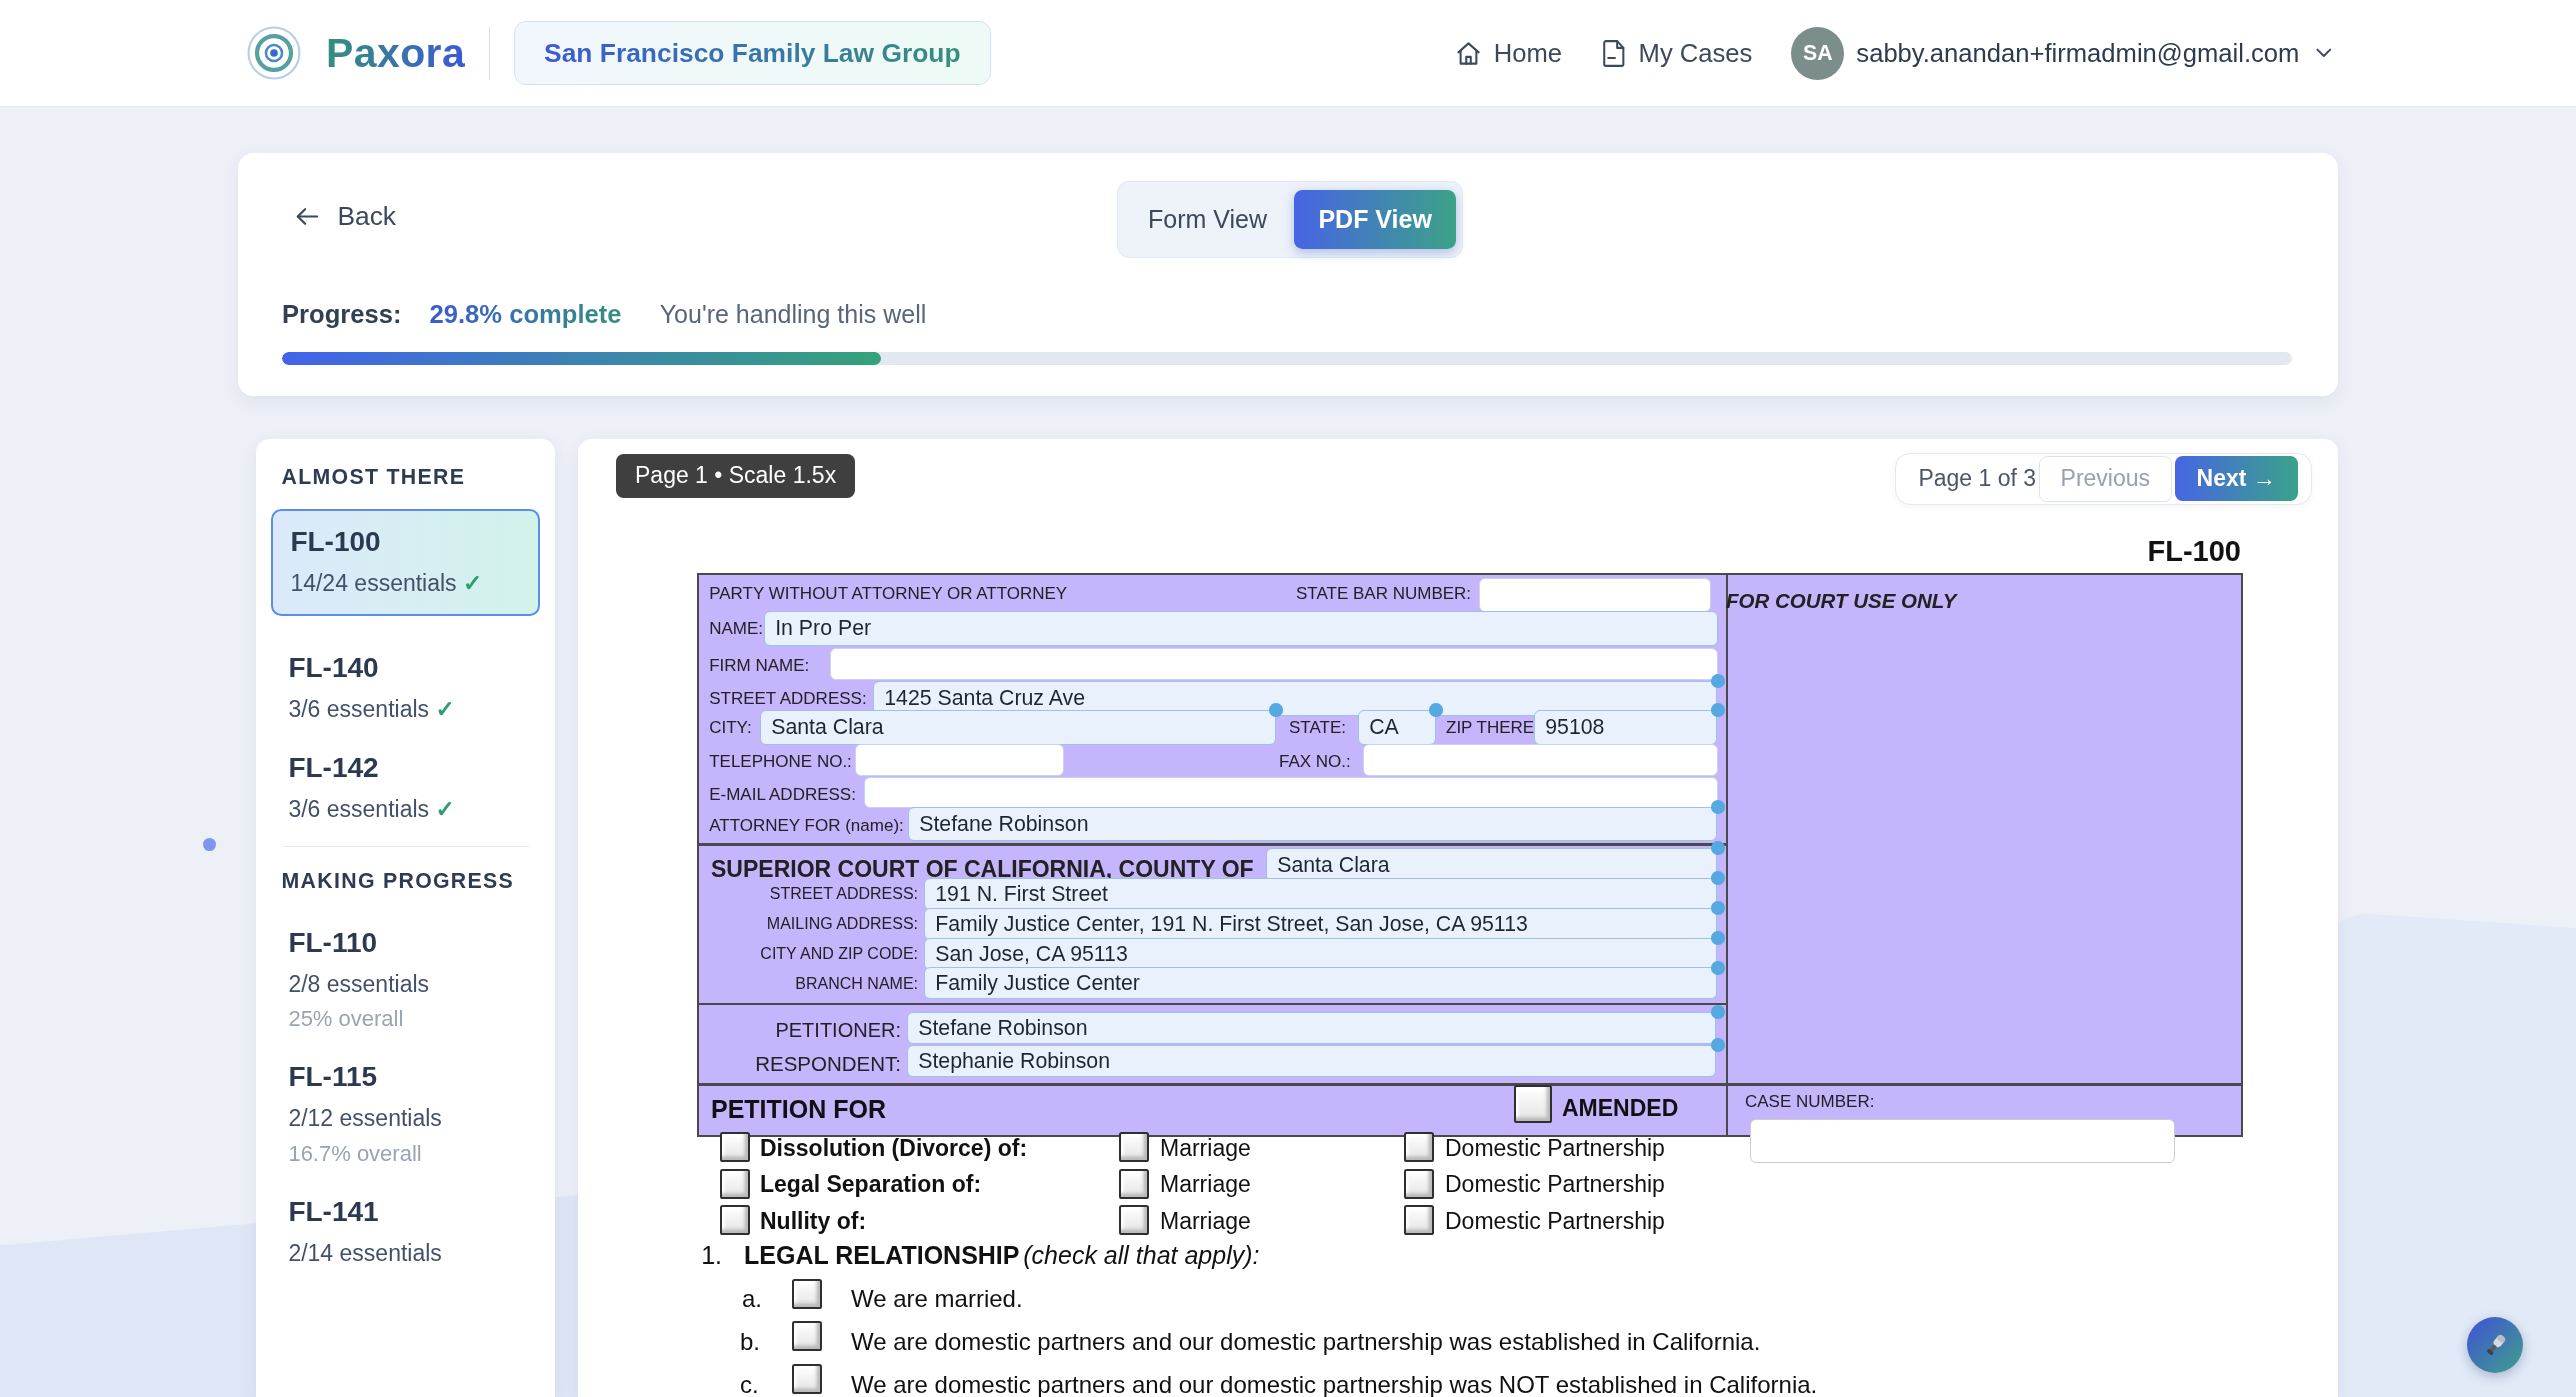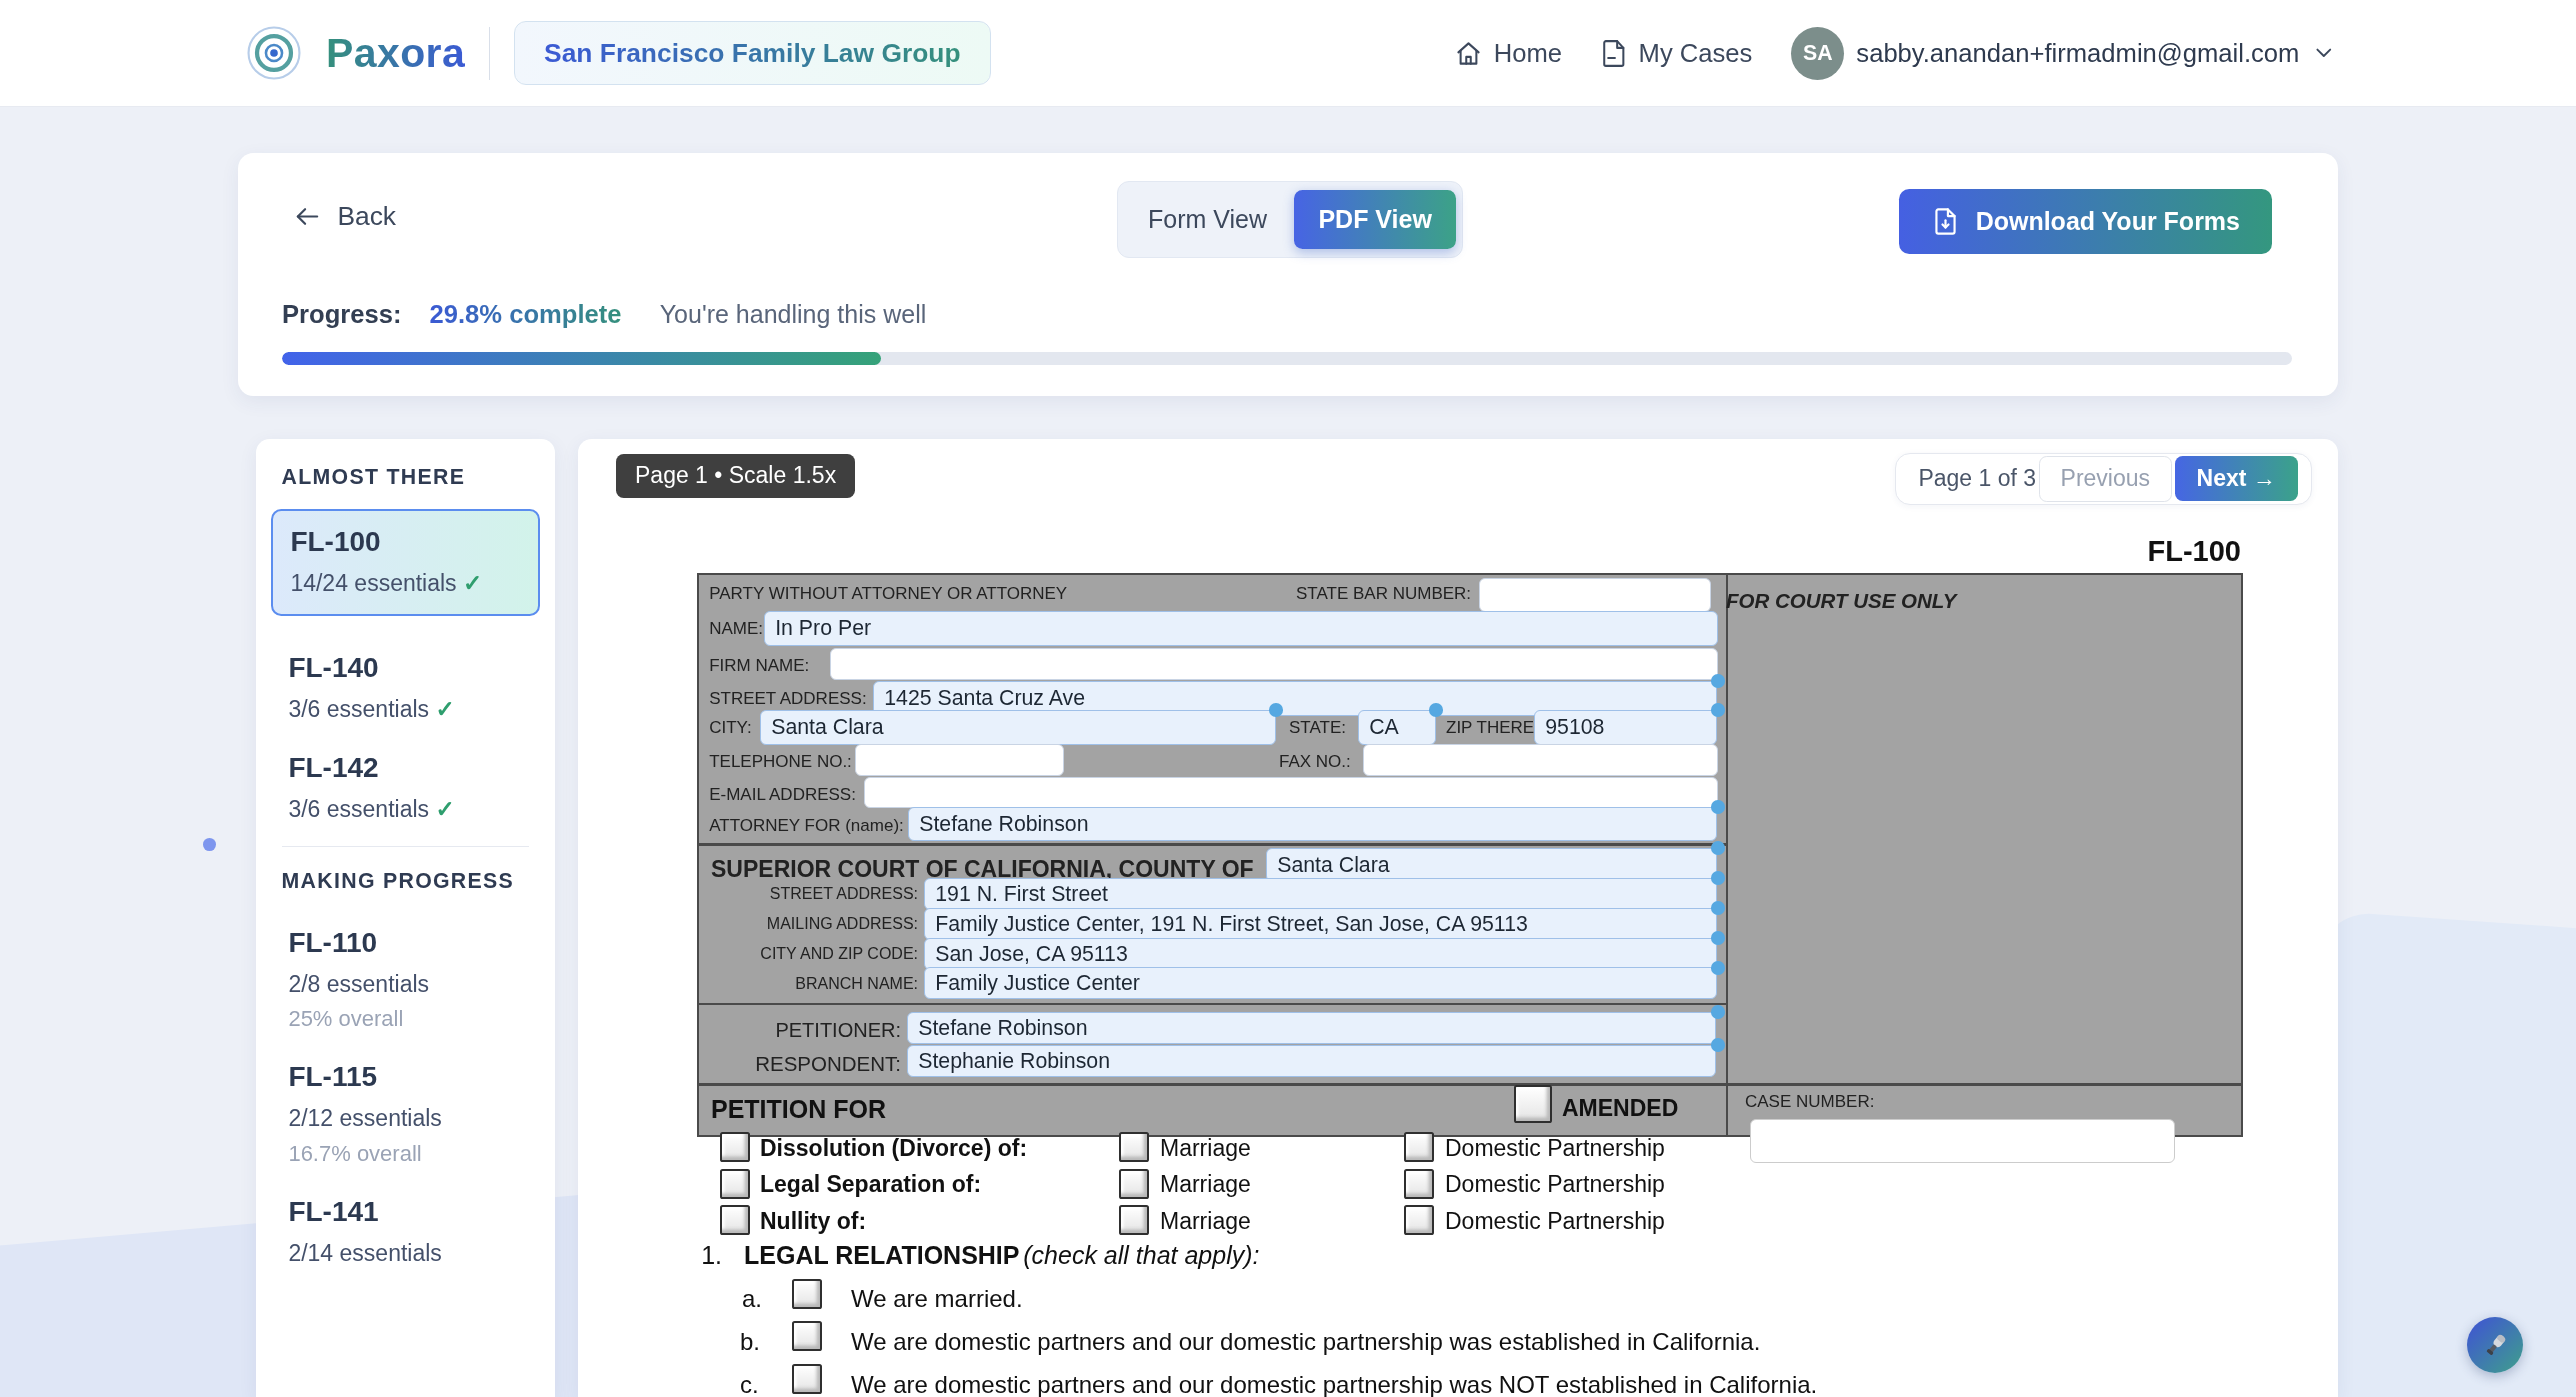--- a/index.html
+++ b/index.html
@@ -88,21 +88,21 @@
   .pager-label { font-size:23px; color:#4a5568; }
   .pager-prev { font-size:23px; color:#97a0b0; border:0.9px solid #dfe3ea; border-radius:7.7px;
                 padding:8.5px 20.5px; cursor:pointer; background:#fff; }
   .pager-next { font-size:23px; color:#fff; font-weight:600; border-radius:7.7px; padding:9.4px 22px;
                 background:linear-gradient(90deg,#4666e3,#3ba28a); cursor:pointer; }
 
   
   .pdf-title { position:absolute; left:1399px; top:96px; width:264px; text-align:right;
                font-size:29px; font-weight:700; color:#111; }
   .form-outer { position:absolute; left:119px; top:134px; width:1546px; height:564px;
-                border:2.1px solid #4a4a4a; background:#a3a3a3; }
+                border:2.1px solid #4a4a4a; background:#c4b5fd; }
   .vline { position:absolute; left:1027px; top:0; bottom:0; width:2.1px; background:#4a4a4a; }
   .hline { position:absolute; background:#4a4a4a; height:2.1px; }
   .lab { position:absolute; font-size:17px; color:#222; white-space:nowrap; }
   .lab-sm { position:absolute; font-size:16px; color:#222; white-space:nowrap; text-align:right; }
   .fin { position:absolute; background:#e8f1fc; border:1.3px solid #9fc0e8; border-radius:6px;
          font-size:21.3px; color:#1d2733; padding:2.6px 10.2px; display:flex; align-items:center;
          white-space:nowrap; overflow:hidden; }
   .fempty { position:absolute; background:#fff; border:1.3px solid #c9d4e4; border-radius:6px; }
   .dot { position:absolute; width:13.6px; height:13.6px; border-radius:50%; background:#56a8e1; z-index:4; }
   .bold { font-weight:700; }
@@ -189,31 +189,20 @@
         </svg>
       </span>
       <span>Back</span>
     </div>
 
     <div class="toggle-wrap">
       <span class="toggle-btn">Form View</span>
       <span class="toggle-btn active">PDF View</span>
     </div>
 
-    <div class="download-btn">
-      <span>
-        <svg width="29" height="29" viewBox="0 0 24 24" fill="none" stroke="#ffffff" stroke-width="1.8" stroke-linecap="round" stroke-linejoin="round">
-          <path d="M14 2 H6 a1.5 1.5 0 0 0 -1.5 1.5 v17 a1.5 1.5 0 0 0 1.5 1.5 h12 a1.5 1.5 0 0 0 1.5 -1.5 V7.5 z"></path>
-          <path d="M14 2 v5.5 h5.5"></path>
-            <path d="M12 11 v6"></path>
-            <path d="M9.5 14.5 L12 17 l2.5 -2.5"></path>
-        </svg>
-      </span>
-      <span>Download Your Forms</span>
-    </div>
 
     <div class="progress-row">
       <span class="progress-label">Progress:</span>
       <span class="progress-pct">29.8% complete</span>
       <span class="progress-note">You're handling this well</span>
     </div>
     <div class="progress-track">
       <div class="progress-fill" style="width: 29.8%;"></div>
     </div>
   </section>

